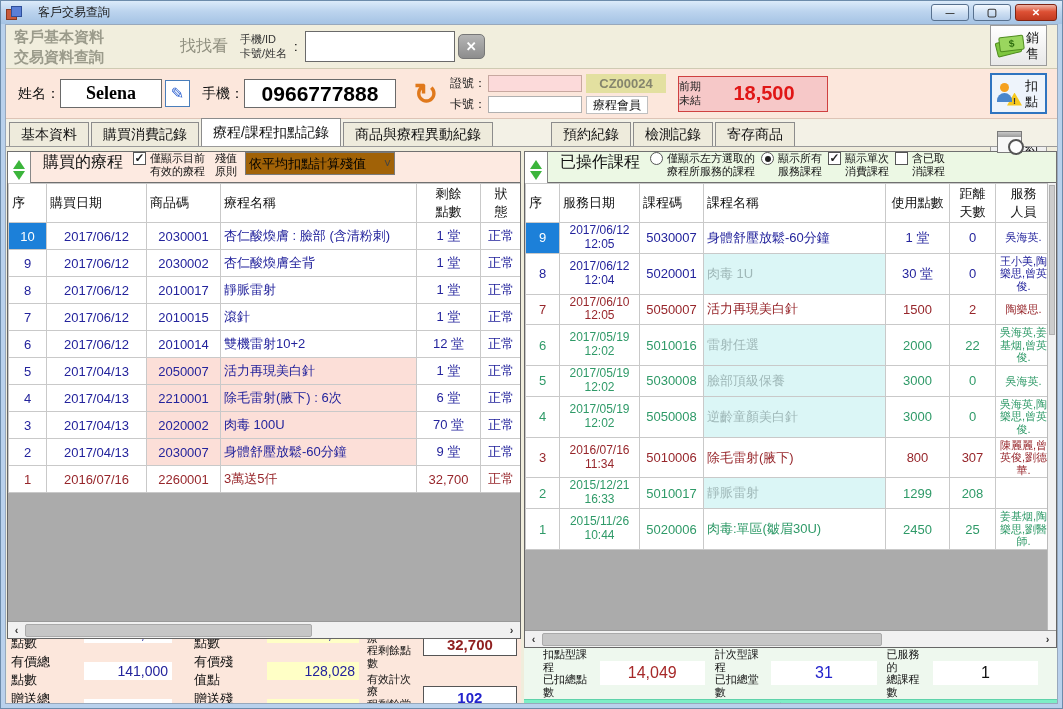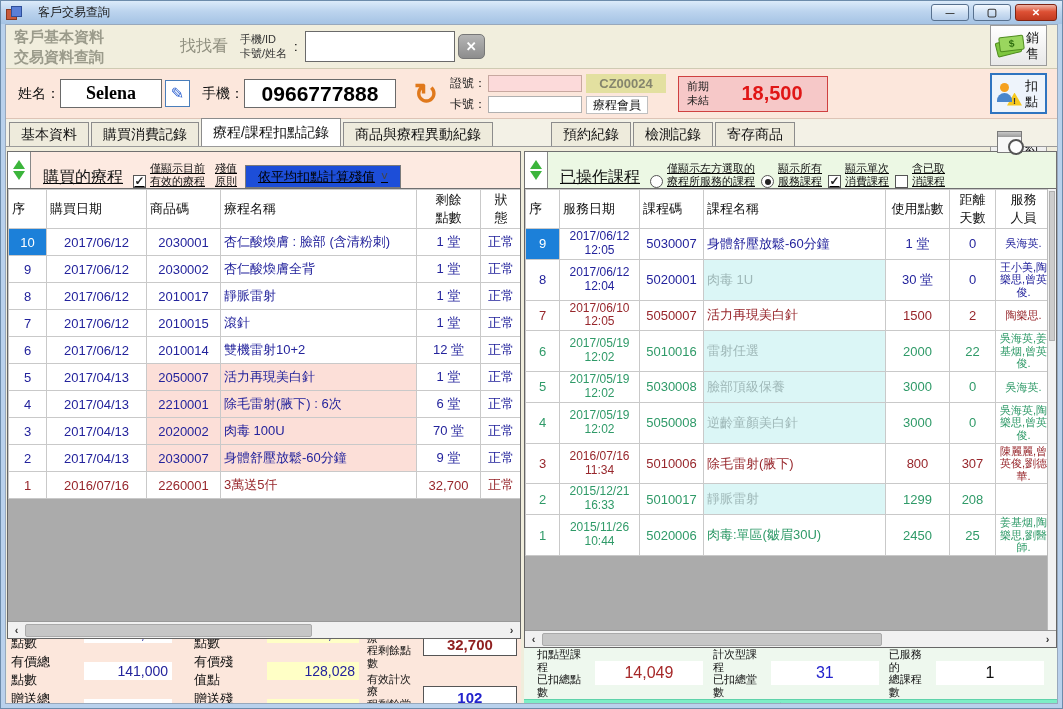--- a/index.html
+++ b/index.html
@@ -63,21 +63,21 @@
   .idcard-row { display:flex; align-items:center; }
   .idcard-lbl { font-size:12px; color:#222; width:38px; }
   .id-input { width:94px; height:17px; border:1px solid #c8a8a0; background:#fcdada; }
   .card-input { width:94px; height:17px; border:1px solid #b0b0b0; background:#fff; }
   .code-box { width:80px; height:19px; background:#e3e0a0; color:#85856d; font-weight:bold;
               font-size:13px; text-align:center; line-height:19px; margin-left:4px; }
   .member-box { min-width:62px; height:18px; background:#fff; border:1px solid #c0c0c0; color:#111;
                 font-size:12px; text-align:center; line-height:17px; margin-left:4px; padding:0 2px; }
   .prev-box { width:150px; height:36px; border:1px solid #cf4040; background:#f6c8c8;
               display:flex; align-items:center; margin-left:12px; flex:none; }
-  .prev-lbl { font-size:11px; color:#222; line-height:1.2; margin:0 8px; white-space:pre-line; }
+  .prev-lbl { font-size:11px; color:#222; line-height:1.2; margin:0 0; white-space:pre-line; }
   .prev-val { color:#e01616; font-weight:bold; font-size:20px; flex:1; text-align:center; }
   .actions { margin-left:auto; margin-right:10px; display:flex; gap:7px;flex-direction:column; }
   .action-btn { width:57px; height:41px; border:1px solid #9a9a9a; background:linear-gradient(#ffffff,#e8e8e8);
                 display:flex; align-items:center; justify-content:center; gap:3px; }
   .action-btn.selected { border:2px solid #2f74c0; background:#eef4fb; }
   .action-lbl { font-size:13px; width:15px; line-height:1.2; color:#111; }
   .icon-sales { width:27px; height:23px; position:relative; }
   .icon-sales::before { content:""; position:absolute; left:0; top:6px; width:23px; height:13px;
                         background:#7ec63f; border:1px solid #4e8c1e; border-radius:2px; transform:rotate(-14deg); }
   .icon-sales::after { content:"$"; position:absolute; left:3px; top:2px; width:23px; height:13px;
@@ -105,39 +105,39 @@
          background:#eeebdc; font-size:14px; color:#111; display:flex; align-items:center; margin-right:2px; }
   .tab.active { background:#fff; height:28px; }
   .tab.gap { margin-left:56px; }
 
   
   .panels { flex:1; display:flex; padding:4px 0 0 1px; gap:3px; overflow:hidden; }
   .panel { display:flex; flex-direction:column; min-width:0; }
   .panel.left { width:514px; flex:none; }
   .panel.right { flex:1; }
 
-  .panel-header { height:38px; display:flex; align-items:flex-end; border:1px solid #707070; flex:none;text-decoration:underline; }
+  .panel-header { height:32px; display:flex; align-items:flex-start; border:1px solid #707070; flex:none; }
   .panel-header.pink { background:#fdeae1; }
   .panel-header.green { background:#ecf8e4; }
   .arrows-box { width:23px; height:36px; background:#fff; border-right:1px solid #888;
                 display:flex; flex-direction:column; align-items:center; justify-content:center; gap:2px; flex:none; }
   .arrow-up { width:0; height:0; border-left:6px solid transparent; border-right:6px solid transparent;
               border-bottom:9px solid #3cb53c; }
   .arrow-down { width:0; height:0; border-left:6px solid transparent; border-right:6px solid transparent;
                 border-top:9px solid #3cb53c; }
   .panel-title { font-size:16px; color:#111; margin:0 10px 0 12px; white-space:nowrap; }
   .cb { width:13px; height:13px; border:1px solid #555; background:#fff; flex:none;
         font-size:12px; line-height:11px; text-align:center; color:#222; }
   .cb.checked::before { content:"✓"; font-weight:bold; }
   .rb { width:13px; height:13px; border:1px solid #555; border-radius:50%; background:#fff; flex:none;
         display:flex; align-items:center; justify-content:center; }
   .rb.checked::before { content:""; width:6px; height:6px; border-radius:50%; background:#222; }
   .small2 { font-size:11px; line-height:1.2; margin:0 6px 0 4px; white-space:pre-line; color:#111; }
-  .select { height:23px; min-width:150px; border:1px solid #7a7a7a; background:#1d4ed8;
-            display:flex; align-items:center; font-size:13px; padding:0 12px; margin-left:2px; }
+  .select { height:23px; min-width:150px; border:1px solid #7a7a7a; background:#a16207;
+            display:flex; align-items:center; font-size:13px; padding:0 3px; margin-left:2px; }
   .select .arr { margin-left:auto; font-size:9px; color:#444; padding-left:6px; }
   .select .arr::before { content:"˅"; font-size:12px; }
 
   
   .grid-wrap { flex:1; border:1px solid #666; border-top:none; display:flex; flex-direction:column;
                overflow:hidden; background:#ababab; position:relative; }
   table { border-collapse:collapse; table-layout:fixed; background:#fff; flex:none; }
   th, td { border:1px solid #c9c9c9; padding:1px 3px; font-size:13px; overflow:hidden; }
   thead th { background:#fff; font-weight:normal; text-align:left; white-space:pre-line;
              height:30px; vertical-align:middle; color:#111; }
@@ -171,21 +171,21 @@
   .sum-val.yellow { background:#ffffc6; }
   .big-boxes { margin-left:8px; display:flex; flex-direction:column; gap:3px; }
   .big-item { display:flex; align-items:center; gap:5px; }
   .big-lbl { font-size:11px; line-height:1.15; white-space:pre-line; color:#111; }
   .big-val { width:102px; height:23px; background:#fff; border:1px solid #555; text-align:center;
              font-weight:bold; font-size:15px; line-height:22px; }
   .big-val.maroon { color:#8f1f1f; } .big-val.blue { color:#2222cc; }
 
   
   .summary-right { height:55px; background:#eef8ee; display:flex; flex-direction:column; flex:none; }
-  .sum-items { flex:1; display:flex; align-items:center; gap:10px; padding:0 13px; }
+  .sum-items { flex:1; display:flex; align-items:center; gap:10px; padding:0 19px; }
   .ritem { display:flex; align-items:center; gap:5px; }
   .ritem-lbl { font-size:11px; line-height:1.15; white-space:pre-line; color:#111; }
   .ritem-val { width:112px; height:24px; background:#fff; text-align:center; font-size:16px;
                line-height:24px; }
   .ritem-val.maroon { color:#a62828; } .ritem-val.blue { color:#2222cc; } .ritem-val.black { color:#111; }
   .staff-bar { height:20px; background:#7deec6; border-top:1px solid #5fd3aa; text-align:center;
                font-size:13px; line-height:19px; color:#111; flex:none; }
 </style>
 </head>
 <body>

